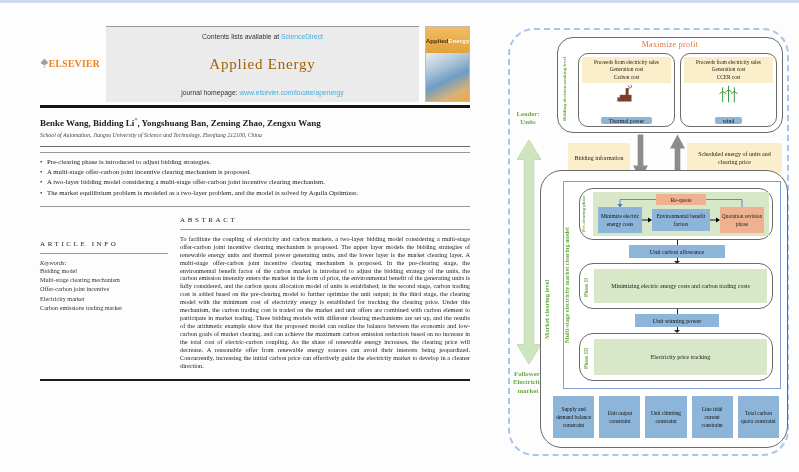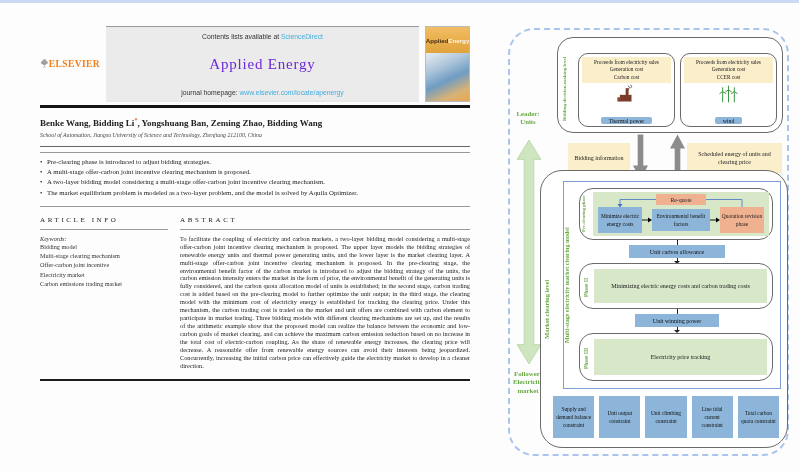--- a/index.html
+++ b/index.html
@@ -11,39 +11,39 @@
   
   .paper { position:absolute; left:40px; top:26px; width:430px; }
   .jheader { display:flex; align-items:stretch; height:76px; }
   .logo { width:60px; display:flex; flex-direction:row; align-items:center; justify-content:flex-end; padding-bottom:1px;text-align:right; }
   .logo svg { width:40px; height:50px; }
   .logo-text { font-size:9.5px; font-weight:bold; color:#ef7f1a; letter-spacing:0.4px; }
   .banner { flex:1; margin:0 6px; background:#ebebeb; border-top:1px solid #9a9a9a;
     display:flex; flex-direction:column; align-items:center; justify-content:space-between; padding:6px 4px; }
   .contents, .homepage { font-family:"Liberation Sans", sans-serif; font-size:6.8px; color:#333; }
   .link { color:#45aede; text-decoration:none; cursor:pointer; }
-  .jname { font-size:15px; letter-spacing:0.8px; color:#6d28d9; }
+  .jname { font-size:15px; letter-spacing:0.8px; color:#a16207; }
   .cover { width:45px; border:1px solid #bbb; display:flex; flex-direction:column; }
   .cover-band { height:26px; background:linear-gradient(#f2bc62,#e0a33c); display:flex; align-items:center; justify-content:center;
     font-family:"Liberation Sans", sans-serif; font-size:6.2px; }
   .cw1 { font-weight:bold; color:#4a2f12; } .cw2 { font-weight:bold; color:#fdf6e8; }
   .cover-art { flex:1; background:linear-gradient(155deg,#e8edf2 0%,#aec6da 30%,#6f9cc3 55%,#d8b276 80%,#e7a84f 100%); }
   .rule-thick { height:3px; background:#151515; margin-top:3px; }
   .title { font-size:12.6px; font-weight:normal; line-height:1.28; margin-top:16px; color:#111; }
   .authors { margin-top:9px; font-size:9px; font-weight:bold; color:#222; }
   .mark { color:#e2703a; font-size:6px; }
   .affil { margin-top:4px; font-size:5.8px; font-style:italic; color:#444; }
   .rule { height:1px; background:#666; margin-top:8px; }
   .rule.light { background:#999; }
   .sec-head { margin-top:8px; font-size:7px; letter-spacing:2.6px; color:#222; }
   .hl { list-style:none; margin:4px 0 6px 0; }
   .hl li { font-size:6.8px; line-height:1.5; color:#222; padding-left:7px; position:relative; }
   .hl li::before { content:"•"; position:absolute; left:0; top:0; }
   .cols { display:flex; gap:12px; margin-top:9px; }
-  .info-col { width:128px; }
+  .info-col { width:128px;margin-top:24px; }
   .abs-col { flex:1; }
   .cols .sec-head { margin-top:0; }
   .cols .rule.light { margin-top:5px; margin-bottom:5px; }
   .kw-label { font-size:6.2px; font-style:italic; color:#333; }
   .kw { font-size:6.2px; line-height:1.5; color:#333; }
   .abstract { font-size:6.25px; line-height:1.27; text-align:justify; color:#222; }
   .rule-bottom { height:2px; background:#1c1c1c; margin-top:9px; }
 
   
   .figure { position:absolute; left:500px; top:22px; width:296px; height:446px;
@@ -153,21 +153,21 @@
         <div class="cover-band">
           <span class="cw1">Applied</span>
             <span class="cw2">Energy</span>
         </div>
         <div class="cover-art"></div>
       </div>
     </div>
     <div class="rule-thick"></div>
 
     <div class="authors">
-      <span>Benke Wang, Bidding Li</span><sup class="mark">*</sup><span>, Yongshuang Ban, Zeming Zhao, Bidding Wang</span>
+      <span>Benke Wang, Bidding Li</span><sup class="mark">*</sup><span>, Yongshuang Ban, Zeming Zhao, Zengxu Wang</span>
     </div>
     <div class="affil">School of Automation, Jiangsu University of Science and Technology, Zhenjiang 212100, China</div>
 
     <div class="rule"></div>
     <div class="rule light" style="margin-top:5px;"></div>
     <ul class="hl">
       <li>Pre-clearing phase is introduced to adjust bidding strategies.</li>
       <li>A multi-stage offer-carbon joint incentive clearing mechanism is proposed.</li>
       <li>A two-layer bidding model considering a multi-stage offer-carbon joint incentive clearing mechanism.</li>
       <li>The market equilibrium problem is modeled as a two-layer problem, and the model is solved by Aquila Optimizer.</li>
@@ -200,20 +200,21 @@
     <div class="leader green pre">Leader:
 Units</div>
     <svg class="big-varrow" viewBox="0 0 30 230" preserveAspectRatio="none">
       <polygon points="15,0 0,20 9,20 9,210 0,210 15,230 30,210 21,210 21,20 30,20" fill="#cfe5c0" stroke="#bcd9a8" stroke-width="1"></polygon>
     </svg>
     <div class="follower green pre">Follower:
 Electricity
 market</div>
 
     <div class="topbox">
+      <div class="maximize">Maximize profit</div>
       <div class="vtext green blabel">Bidding decision-making level</div>
       <div class="units">
         <div class="unitbox">
           <div class="cream3">
             <div>Proceeds from electricity sales</div>
             <div>Generation cost</div>
             <div>Carbon cost</div>
           </div>
           <svg class="uicon" viewBox="0 0 30 24">
             <path d="M17 2 q3 2 0 5 M20 1 q2.4 1.6 0 4" stroke="#444" stroke-width="1" fill="none"></path>

